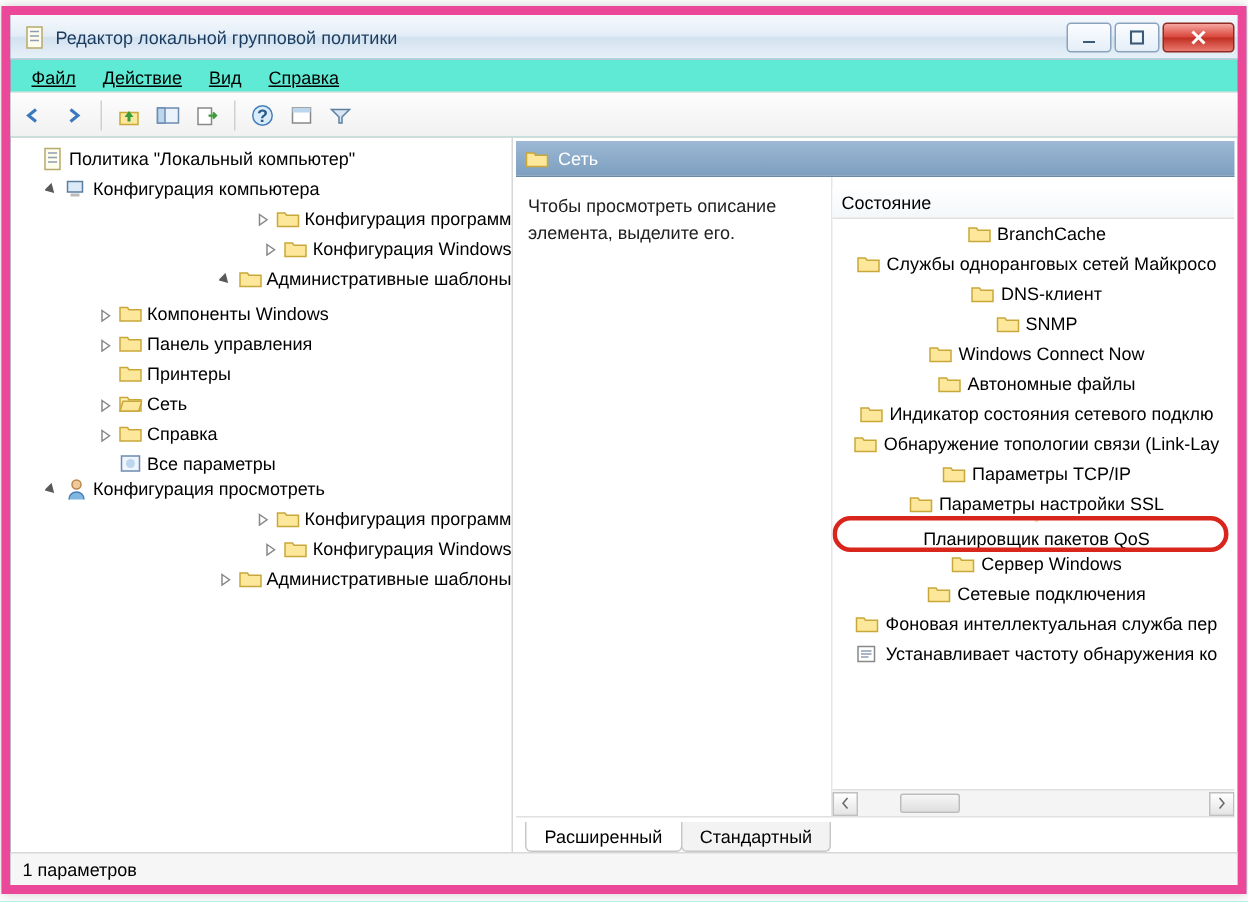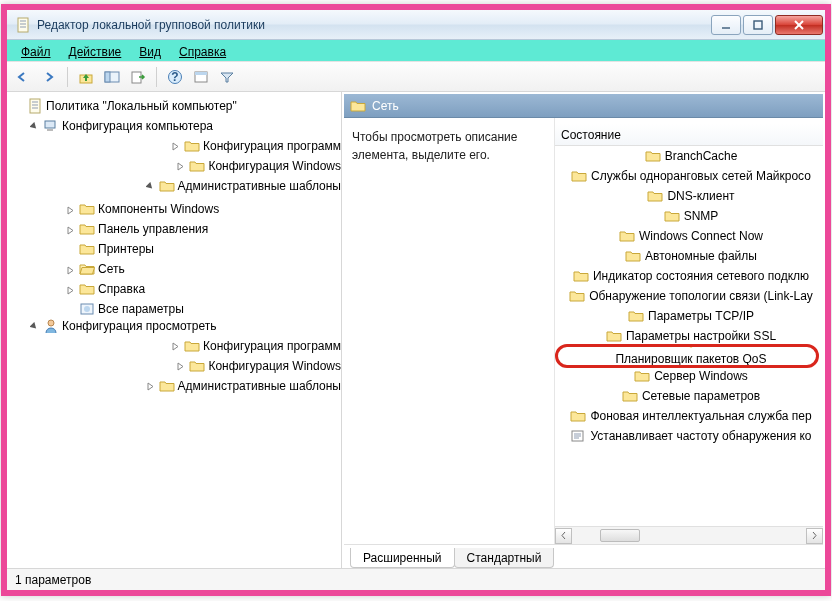--- a/index.html
+++ b/index.html
@@ -398,21 +398,21 @@
             <div class="item-row">
                 <svg class="folder-ico" viewBox="0 0 16 14">
                   <path d="M1 3h5l1 1.5h8V12H1Z" fill="#fce79a" stroke="#c9a83a"></path>
                 </svg>
                 <span>Сервер Windows</span>
               </div>
             <div class="item-row">
                 <svg class="folder-ico" viewBox="0 0 16 14">
                   <path d="M1 3h5l1 1.5h8V12H1Z" fill="#fce79a" stroke="#c9a83a"></path>
                 </svg>
-                <span>Сетевые параметров</span>
+                <span>Сетевые подключения</span>
               </div>
             <div class="item-row">
                 <svg class="folder-ico" viewBox="0 0 16 14">
                   <path d="M1 3h5l1 1.5h8V12H1Z" fill="#fce79a" stroke="#c9a83a"></path>
                 </svg>
                 <span>Фоновая интеллектуальная служба пер</span>
               </div>
             <div class="item-row">
                 <svg class="folder-ico" viewBox="0 0 16 14">
                   <rect x="2" y="2" width="11" height="10" fill="#fff" stroke="#888"></rect>

